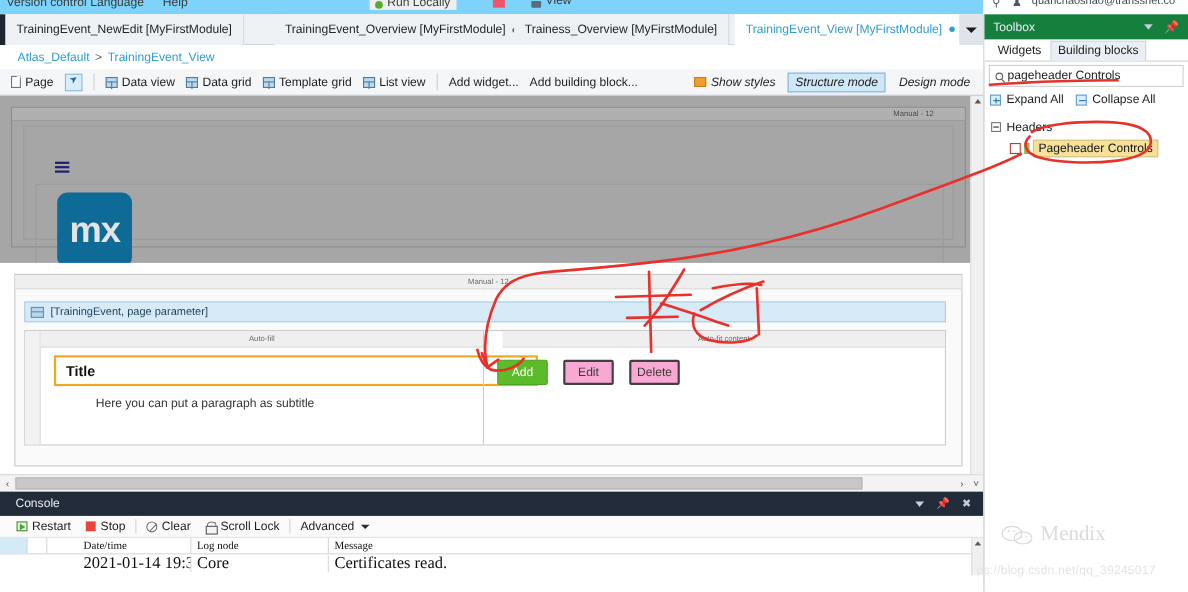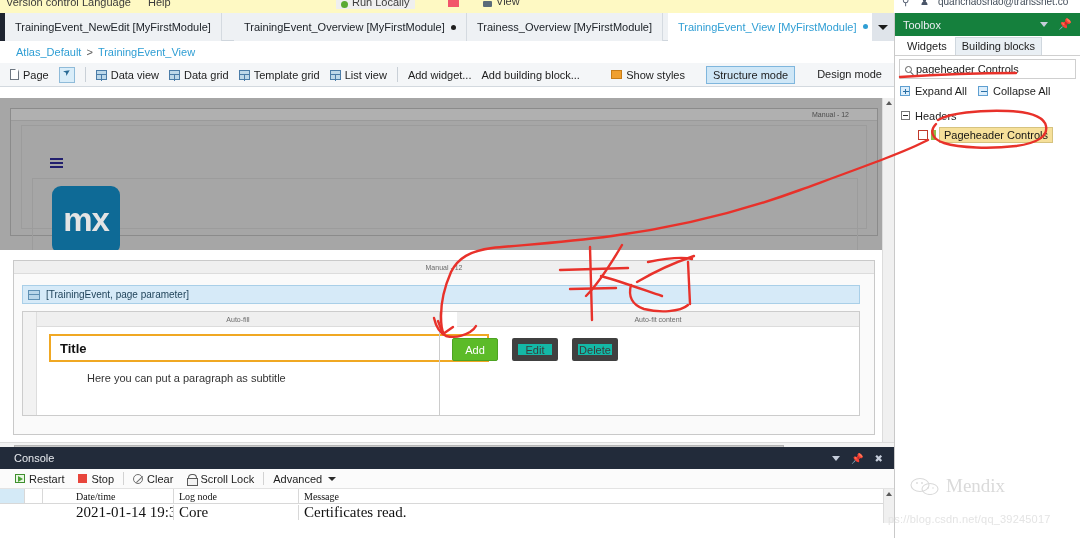--- a/index.html
+++ b/index.html
@@ -15,21 +15,21 @@
   #app {
     position: relative;
     width: 1080px; height: 538px;
     overflow: hidden;
   }
 
   
   .menubar {
     position: absolute; left: 0; top: 0;
     width: 894px; height: 13px;
-    background: #fef9c3;
+    background: #7dd3fc;
     overflow: hidden;
     padding-left: 40px;
   }
   .menubar .mi {
     position: absolute;
     top: -4px;
     font-size: 11px;
     color: #3b3b3b;
     white-space: nowrap;
   }
@@ -186,31 +186,31 @@
     width: 11px; height: 9px; background: #f0a030;
     border: 1px solid #c87d18;
   }
   .modebtn {
     padding: 2px 6px; white-space: nowrap; cursor: default;
   }
   .modebtn.sel {
     background: #cfe7f7; border: 1px solid #7fb6dd;
   }
   .etoolbar .right {
-    margin-left: auto; display: flex; gap: 16px;
+    margin-left: auto; display: flex; align-items: center; gap: 6px;
     padding-right: 6px;
+    font-style: italic;
   }
 
   
   .canvas {
     position: absolute; left: 0; top: 87px;
     width: 894px; height: 360px;
     background: #a6a6a6;
     overflow: hidden;
-    margin-top: 11px;
   }
   .canvas-scroll-v {
     position: absolute; right: 0; top: 0; width: 12px; height: 344px;
     background: #f0f0f0; border-left: 1px solid #dcdcdc;
   }
   .canvas-scroll-v .arrow-up {
     position: absolute; left: 3px; top: 3px;
     width: 0; height: 0; border-left: 3px solid transparent;
     border-right: 3px solid transparent; border-bottom: 4px solid #5a5a5a;
   }
@@ -347,21 +347,21 @@
   }
   .btn {
     height: 23px; min-width: 46px;
     display: flex; align-items: center; justify-content: center;
     font-size: 11px; border-radius: 2px;
   }
   .btn.primary {
     background: #5cbb28; color: #ffffff; border: 1px solid #4da322;
   }
   .btn.default {
-    background: #14b8a6; color: #3b3b3b; border: 6px solid #404040;
+    background: #f9a8d4; color: #3b3b3b; border: 2px solid #404040;
   }
 
   
   .console {
     position: absolute; left: 0; top: 447px;
     width: 894px; height: 91px;
     background: #ffffff;
   }
   .console-title {
     position: relative;
@@ -590,21 +590,21 @@
     <span class="glyph g1">⚲</span>
     <span class="glyph g2">♟</span>
     <span class="mail">quanchaoshao@transsnet.co</span>
   </div>
 
   <div class="tabbar">
     <div class="leftedge"></div>
     <div class="tab" style="left:5px;">
       <span>TrainingEvent_NewEdit [MyFirstModule]</span>
     </div>
-    <div class="tab" style="left:234px;">
+    <div class="tab" style="left:249px;">
       <span>TrainingEvent_Overview [MyFirstModule]</span>
       <span class="dirty"></span>
     </div>
     <div class="tab" style="left:467px;">
       <span>Trainess_Overview [MyFirstModule]</span>
     </div>
     <div class="tab active" style="left:668px;">
       <span>TrainingEvent_View [MyFirstModule]</span>
       <span class="dirty"></span>
       <span class="xclose">×</span>

